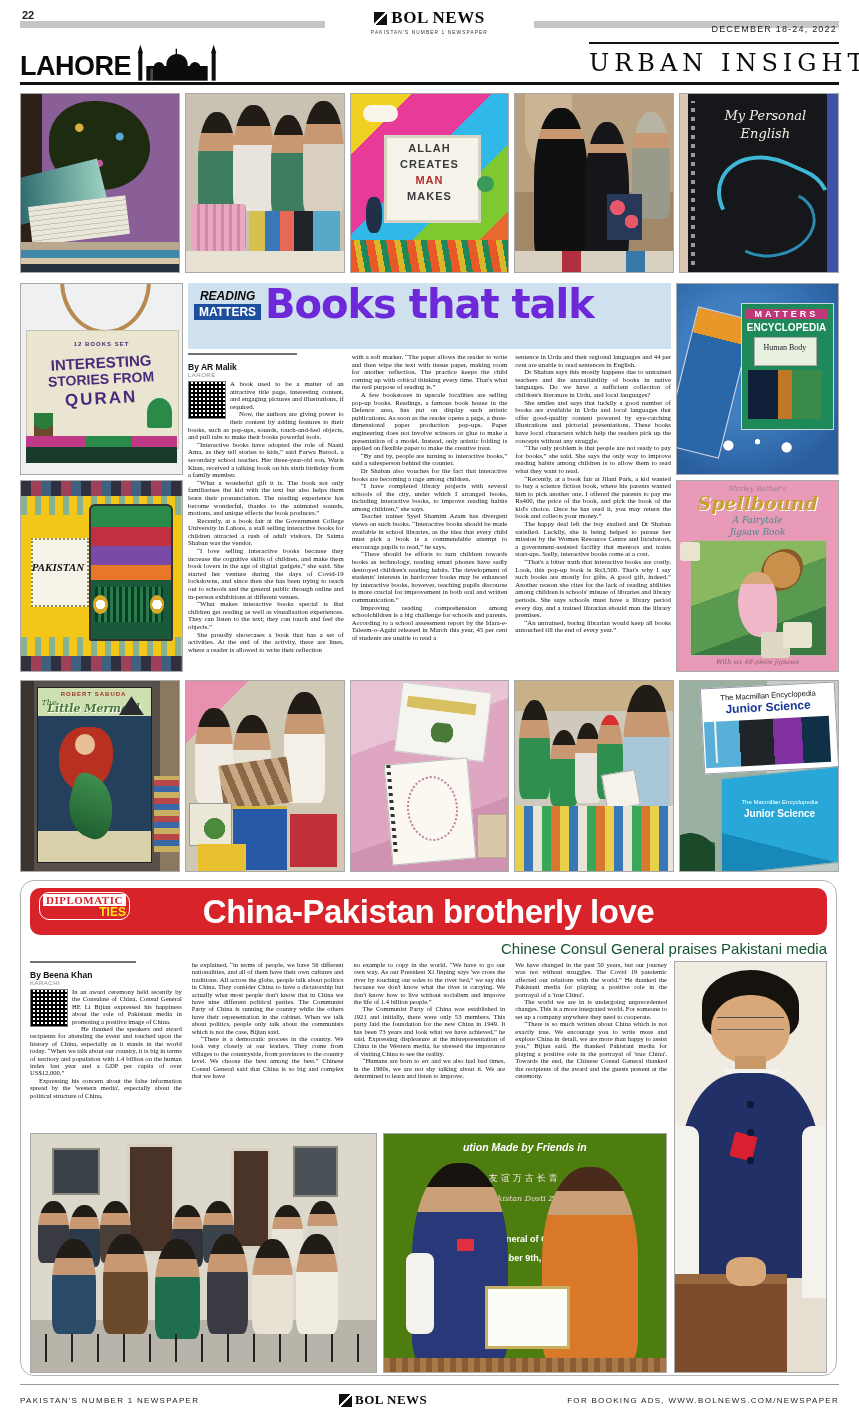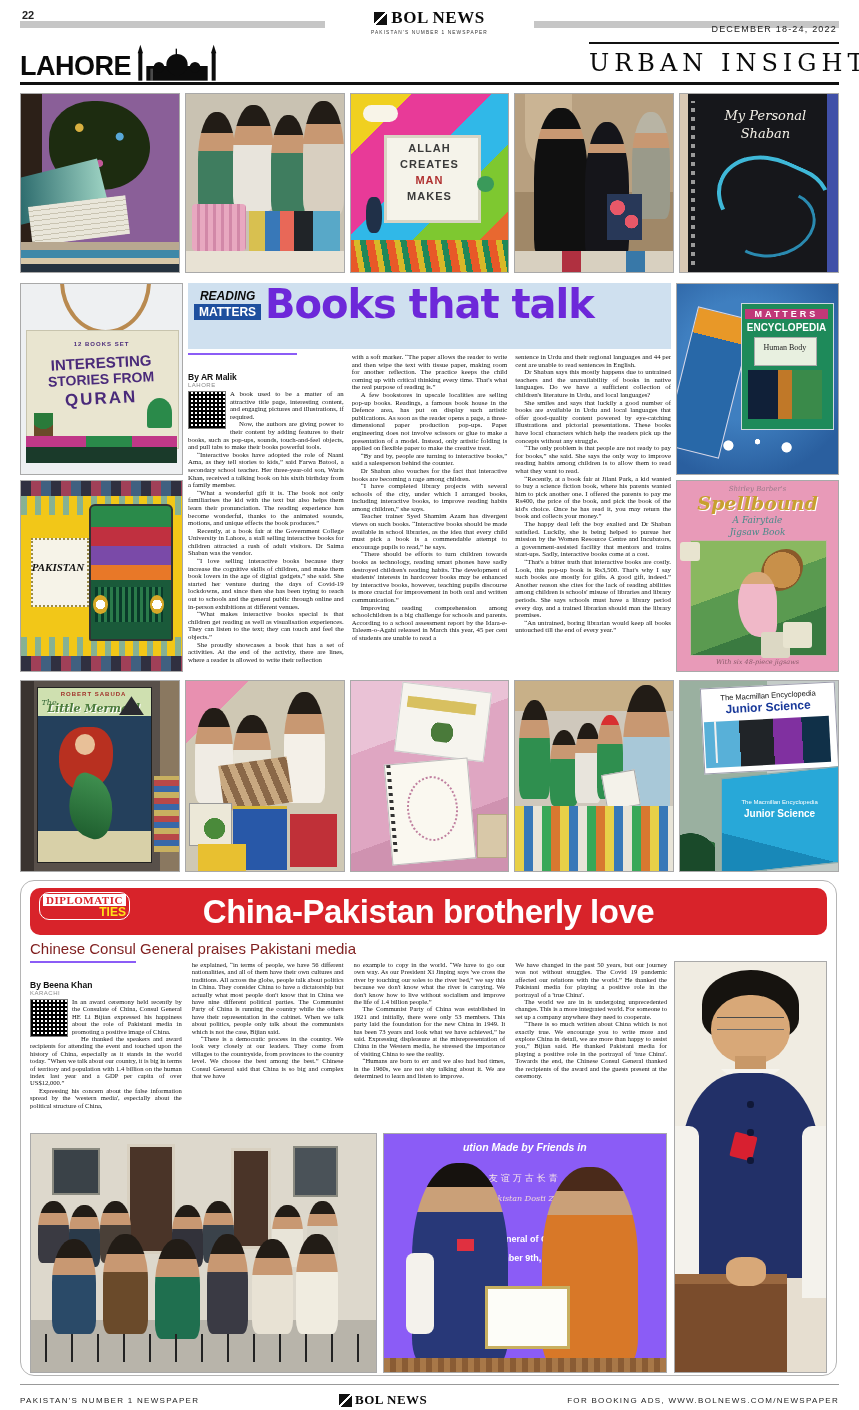--- a/index.html
+++ b/index.html
@@ -35,35 +35,35 @@
   .a1-head{position:relative;background:#cfe0ef;height:66px;}
   .badge1{position:absolute;left:6px;top:6px;text-align:center;}
   .badge1 .b1a{font:italic 900 12px "Liberation Sans",sans-serif;color:#0b0b0b;letter-spacing:0;}
   .badge1 .b1b{font:900 12px "Liberation Sans",sans-serif;color:#fff;background:#1e4f9e;padding:1px 5px;margin-top:1px;}
   .a1-title{text-align:center;font:900 40px "DejaVu Sans",sans-serif;letter-spacing:-1px;color:#6d28d9;line-height:40px;padding-top:1px;}
   .a1-sub{text-align:center;font:15px "Liberation Sans",sans-serif;color:#1c1c1c;margin-top:2px;}
   .a1-cols{display:flex;gap:8px;margin-top:4px;height:322px;overflow:hidden;}
   .col{flex:1;font-size:6.8px;line-height:7.6px;text-align:justify;overflow:hidden;}
   .col p{margin:0;text-indent:9px;}
   .col p:first-of-type{text-indent:0;}
-  .byline{border-top:2px solid #8b5cf6;width:70%;padding-top:17px;margin-bottom:2px;}
+  .byline{border-top:2px solid #737373;width:70%;padding-top:7px;margin-bottom:2px;}
   .byname{font:bold 8.5px "Liberation Sans",sans-serif;color:#111;}
   .bycity{font:6px "Liberation Sans",sans-serif;color:#8a8a8a;letter-spacing:.5px;}
   .qr{float:left;width:36px;height:36px;margin:1px 4px 1px 0;border:1px solid #777;background:
       repeating-linear-gradient(0deg,#000 0 2px,transparent 2px 4px),
       repeating-linear-gradient(90deg,#000 0 2px,#fff 2px 4px);}
   
   .a2{position:absolute;left:20px;top:880px;width:817px;height:496px;border:1px solid #b5b5b5;border-radius:14px;
       background:#fff;box-sizing:border-box;padding:7px 9px;}
   .banner{position:relative;height:47px;background:#d8232a;border-radius:10px;display:flex;align-items:center;justify-content:center;}
   .badge2{position:absolute;left:9px;top:4px;border:1px solid #fff;border-radius:10px;text-align:right;padding:1px 3px 0;}
   .badge2 .b2a{font:900 11px "Liberation Serif",serif;color:#d8232a;background:#fff;padding:0 3px;letter-spacing:.5px;}
   .badge2 .b2b{font:900 12px "Liberation Sans",sans-serif;color:#ffe11a;line-height:13px;}
   .a2-title{font:900 33px "Liberation Sans",sans-serif;color:#fff;letter-spacing:-.5px;}
-  .a2-sub{text-align:left;font:15px "Liberation Sans",sans-serif;color:#7f1d1d;margin:5px 0 4px;}
+  .a2-sub{text-align:right;font:15px "Liberation Sans",sans-serif;color:#14532d;margin:5px 0 4px;}
   .a2-body{display:flex;gap:7px;height:412px;}
   .a2-left{width:648px;display:flex;flex-direction:column;gap:7px;}
   .a2-cols{display:flex;gap:10px;height:165px;overflow:hidden;}
   .a2-cols .col{font-size:6.6px;line-height:7.4px;}
   .a2-photos{display:flex;gap:6px;flex:1;}
   .consul{width:153px;flex:none;}
   
   .footer{position:absolute;left:20px;right:20px;top:1384px;border-top:1px solid #999;padding-top:7px;
           display:flex;align-items:center;justify-content:space-between;}
   .foot-txt{font:8px "Liberation Sans",sans-serif;letter-spacing:1.3px;color:#222;}
@@ -145,21 +145,21 @@
       <div class="fig" style="--g:#101010;left:12%;top:8%;width:34%;height:86%;background:linear-gradient(180deg,#101010 0 14%,#c89872 14% 20%,#101010 20%);"></div>
       <div class="fig" style="--g:#15151a;left:44%;top:16%;width:28%;height:78%;background:linear-gradient(180deg,#15151a 0 16%,#c89872 16% 22%,#15151a 22%);"></div>
       <div class="fig" style="--g:#9a9a8a;left:74%;top:10%;width:24%;height:60%;background:linear-gradient(180deg,#b8b4a4 0 20%,#c89872 20% 34%,#9a9a8a 34%);"></div>
       <div class="ab" style="left:58%;top:56%;width:22%;height:26%;background:radial-gradient(circle at 30% 30%,#e85868 0 18%,transparent 19%),radial-gradient(circle at 70% 60%,#e85868 0 18%,transparent 19%),#283858;"></div>
       <div class="ab" style="left:0;top:88%;width:100%;height:12%;background:linear-gradient(90deg,#d8d0c0 0 30%,#b03040 30% 42%,#d8d0c0 42% 70%,#3878a8 70% 82%,#d8d0c0 82%);"></div>
     </div>
 
     <div class="ph" style="background:linear-gradient(90deg,#d8c8b4 0 5%,#16171b 5% 93%,#4050a8 93%);">
       <div class="ab" style="left:7%;top:4%;width:4px;height:92%;background:repeating-linear-gradient(0deg,#9a9a9a 0 4px,transparent 4px 9px);"></div>
       <div class="pht script" style="left:16%;top:8%;width:76%;text-align:center;font-size:13px;color:#f2efe6;">My Personal</div>
-      <div class="pht script" style="left:16%;top:18%;width:76%;text-align:center;font-size:13px;color:#f2efe6;">Shaban</div>
+      <div class="pht script" style="left:16%;top:18%;width:76%;text-align:center;font-size:13px;color:#f2efe6;">English</div>
       <div class="ab" style="left:22%;top:36%;width:66%;height:44%;border:4px solid #3fb8d8;border-right-color:transparent;border-bottom-color:transparent;border-radius:60% 40% 30% 60%;transform:rotate(24deg);"></div>
       <div class="ab" style="left:30%;top:54%;width:52%;height:34%;border:3px solid #2a8ab0;border-left-color:transparent;border-top-color:transparent;border-radius:50%;transform:rotate(-12deg);"></div>
     </div>
   </div>
 
   <div class="a1">
 
     <div class="sidecol">
       <div class="ph" style="background:#eef0f2;">
         <div class="ab" style="left:24%;top:-30%;width:52%;height:52%;border:4px solid #b98a50;border-radius:50%;"></div>
@@ -371,21 +371,21 @@
             <div class="fig" style="--g:#d8d4c8;left:80%;top:28%;width:9%;height:28%;"></div>
             <div class="fig" style="--g:#2a4a68;left:6%;top:44%;width:13%;height:40%;"></div>
             <div class="fig" style="--g:#6a4a2a;left:21%;top:42%;width:13%;height:42%;"></div>
             <div class="fig" style="--g:#1f6f4f;left:36%;top:44%;width:13%;height:42%;"></div>
             <div class="fig" style="--g:#3a3a44;left:51%;top:42%;width:12%;height:42%;"></div>
             <div class="fig" style="--g:#e8e2d4;left:64%;top:44%;width:12%;height:40%;"></div>
             <div class="fig" style="--g:#f0ece0;left:77%;top:42%;width:12%;height:42%;"></div>
             <div class="ab" style="left:4%;top:84%;width:92%;height:12%;background:repeating-linear-gradient(90deg,#222 0 2px,transparent 2px 26px);"></div>
           </div>
 
-          <div class="ph" style="flex:1;background:#8b5cf6;">
+          <div class="ph" style="flex:1;background:#4d7c0f;">
             <div class="pht" style="left:0;top:3%;width:100%;text-align:center;font-weight:900;font-style:italic;font-size:10.5px;color:#fff;">ution Made by Friends in</div>
             <div class="pht" style="left:10%;top:16%;width:80%;text-align:center;font-size:9px;color:#f8e8e8;letter-spacing:3px;">友谊万古长青</div>
             <div class="pht script" style="left:6%;top:25%;width:88%;text-align:center;font-size:8px;color:#f0d8d8;">Pakistan Dosti Zin</div>
             <div class="pht" style="left:22%;top:42%;width:56%;text-align:center;font-weight:bold;font-size:9px;color:#fff;">General of Chi</div>
             <div class="pht" style="left:22%;top:50%;width:56%;text-align:center;font-weight:bold;font-size:9px;color:#fff;">mber 9th, 2</div>
             <div class="fig" style="--g:#283878;left:10%;top:12%;width:34%;height:86%;background:linear-gradient(180deg,#16120e 0 12%,#caa078 12% 24%,#283878 24%);"></div>
             <div class="ab" style="left:8%;top:50%;width:10%;height:34%;background:#f4f2ec;border-radius:8px;"></div>
             <div class="ab" style="left:26%;top:44%;width:6%;height:5%;background:#e03040;"></div>
             <div class="fig" style="--g:#d87828;left:56%;top:14%;width:34%;height:84%;background:linear-gradient(180deg,#4a2a1a 0 12%,#caa078 12% 24%,#d87828 24%);"></div>
             <div class="ab" style="left:36%;top:64%;width:28%;height:24%;background:#fdfdf8;border:3px solid #c8b060;"></div>

